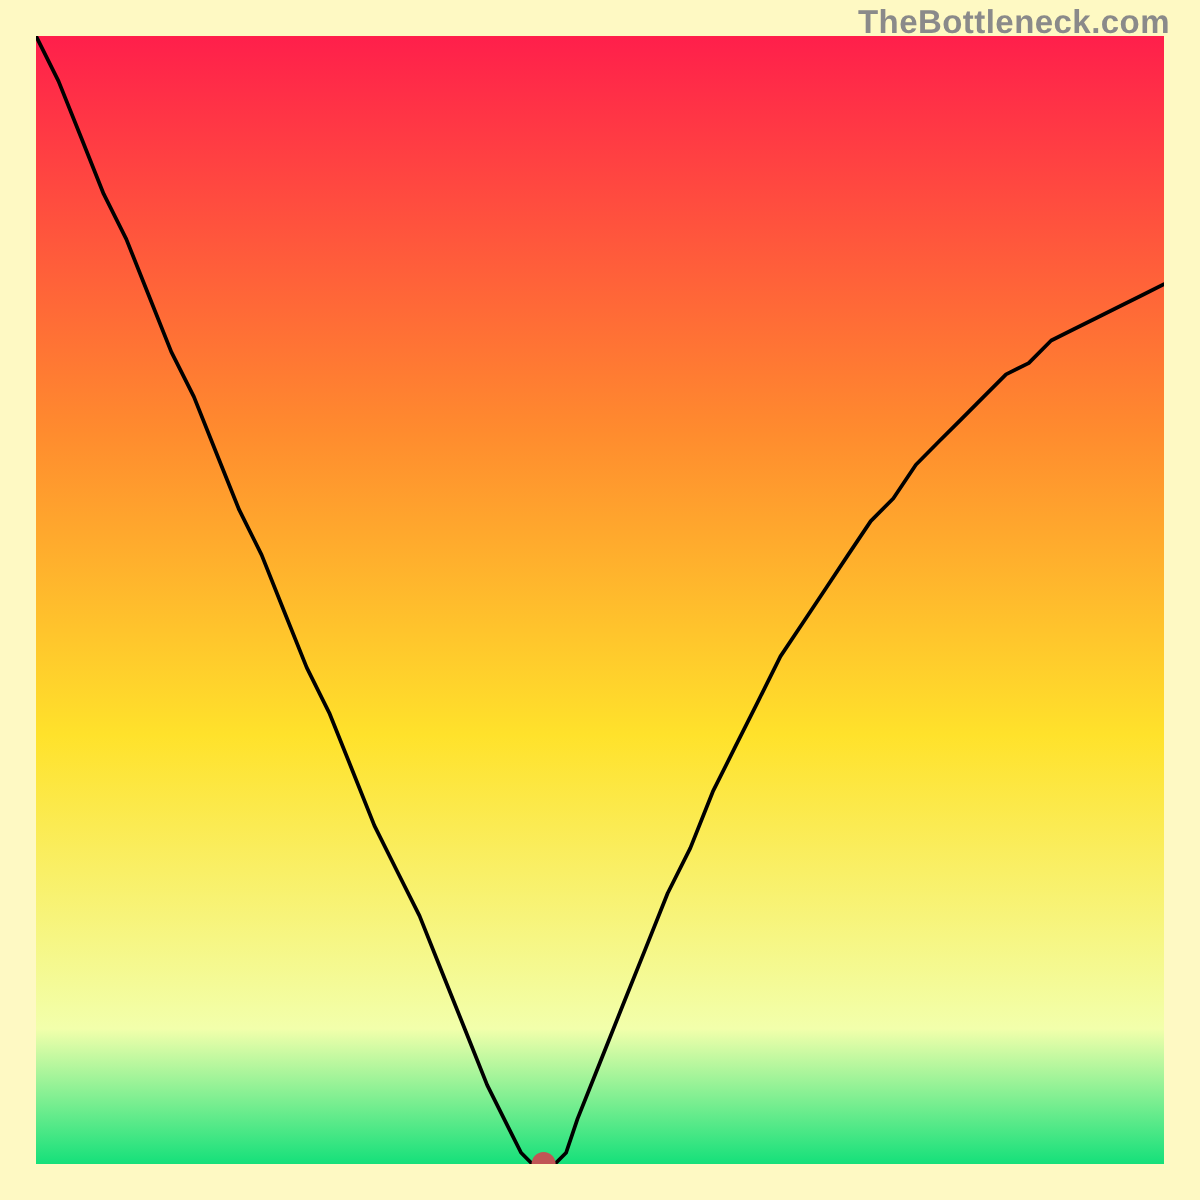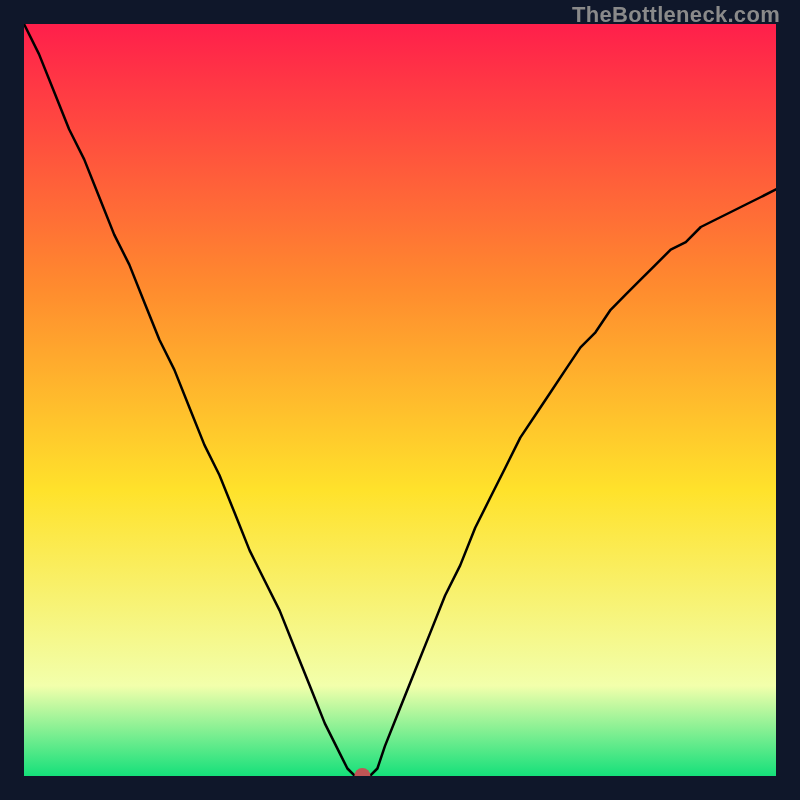--- a/index.html
+++ b/index.html
@@ -9,21 +9,21 @@
     height: 800px;
     background: #000;
     overflow: hidden;
   }
   .frame {
     position: absolute;
     top: 0;
     left: 0;
     width: 800px;
     height: 800px;
-    background: #0f172a;
+    background: #fef9c3;
   }
   .watermark {
     position: absolute;
     top: 2px;
     right: 20px;
     font-family: Arial, Helvetica, sans-serif;
     font-size: 22px;
     font-weight: 600;
     color: #8a8a8a;
     letter-spacing: 0.3px;

